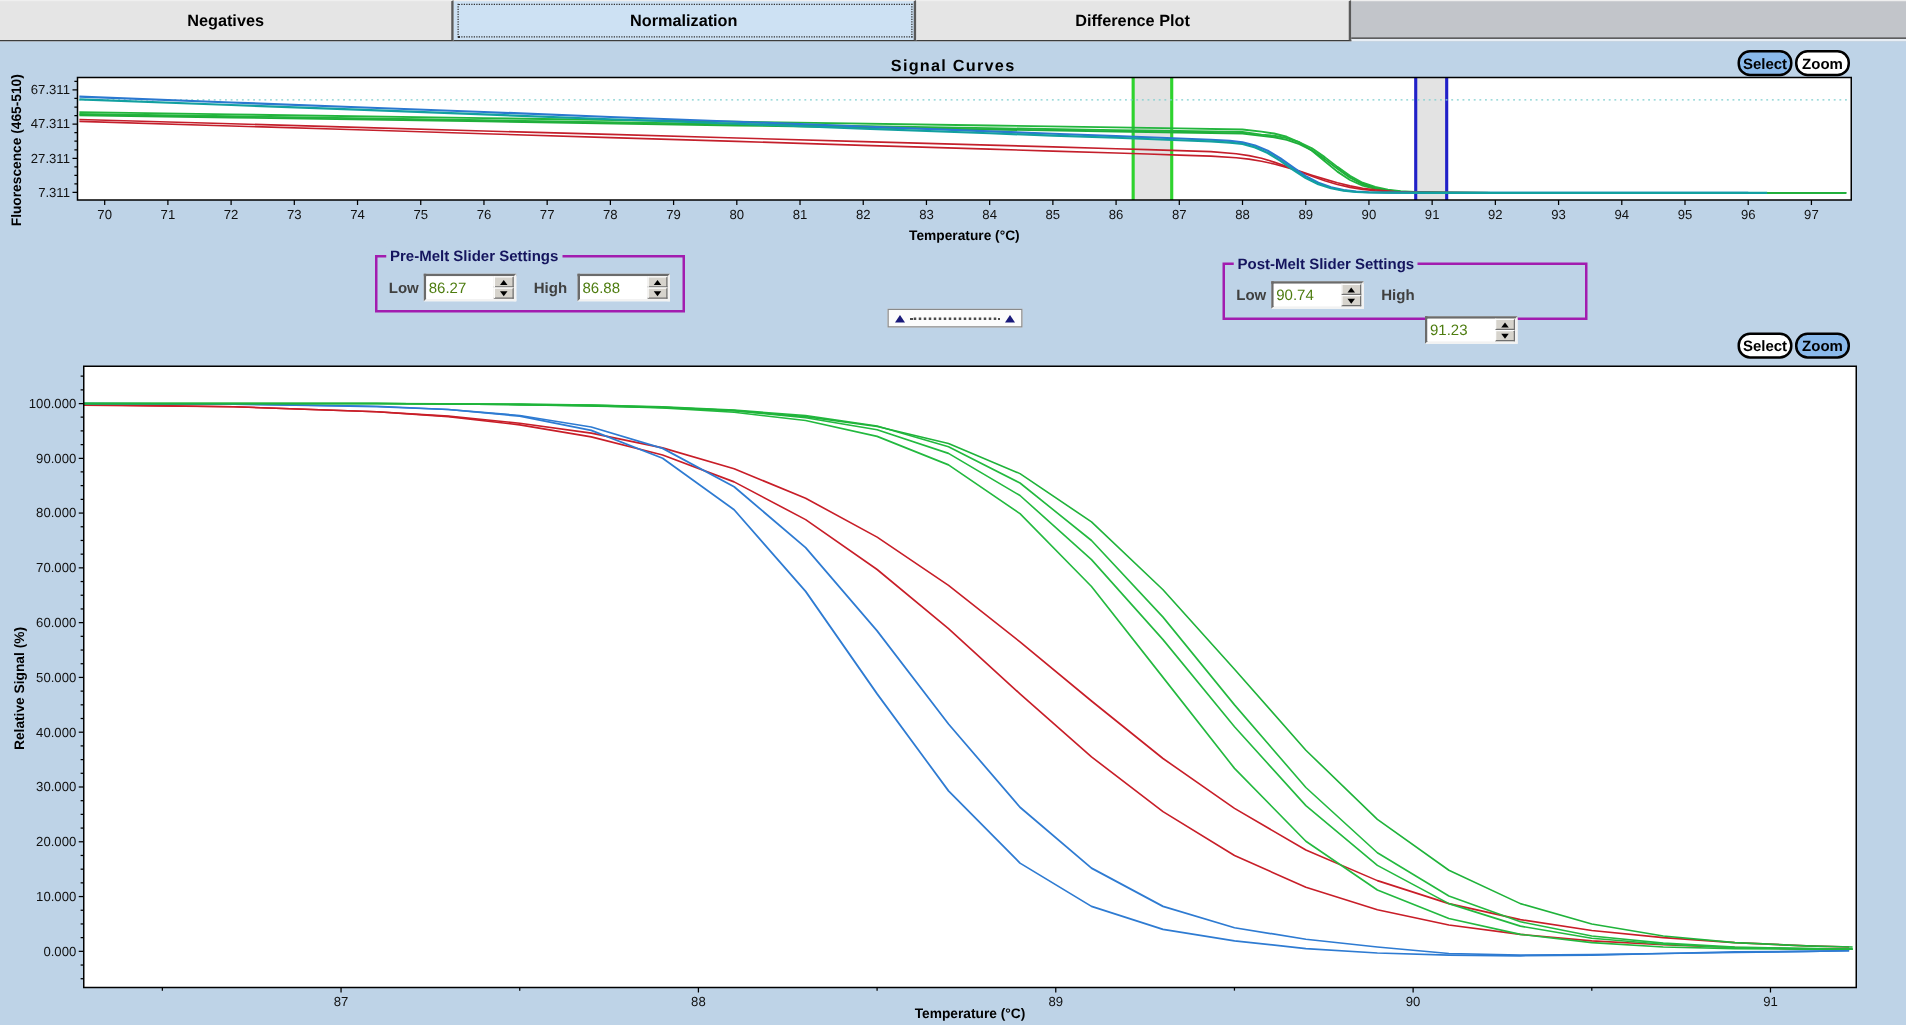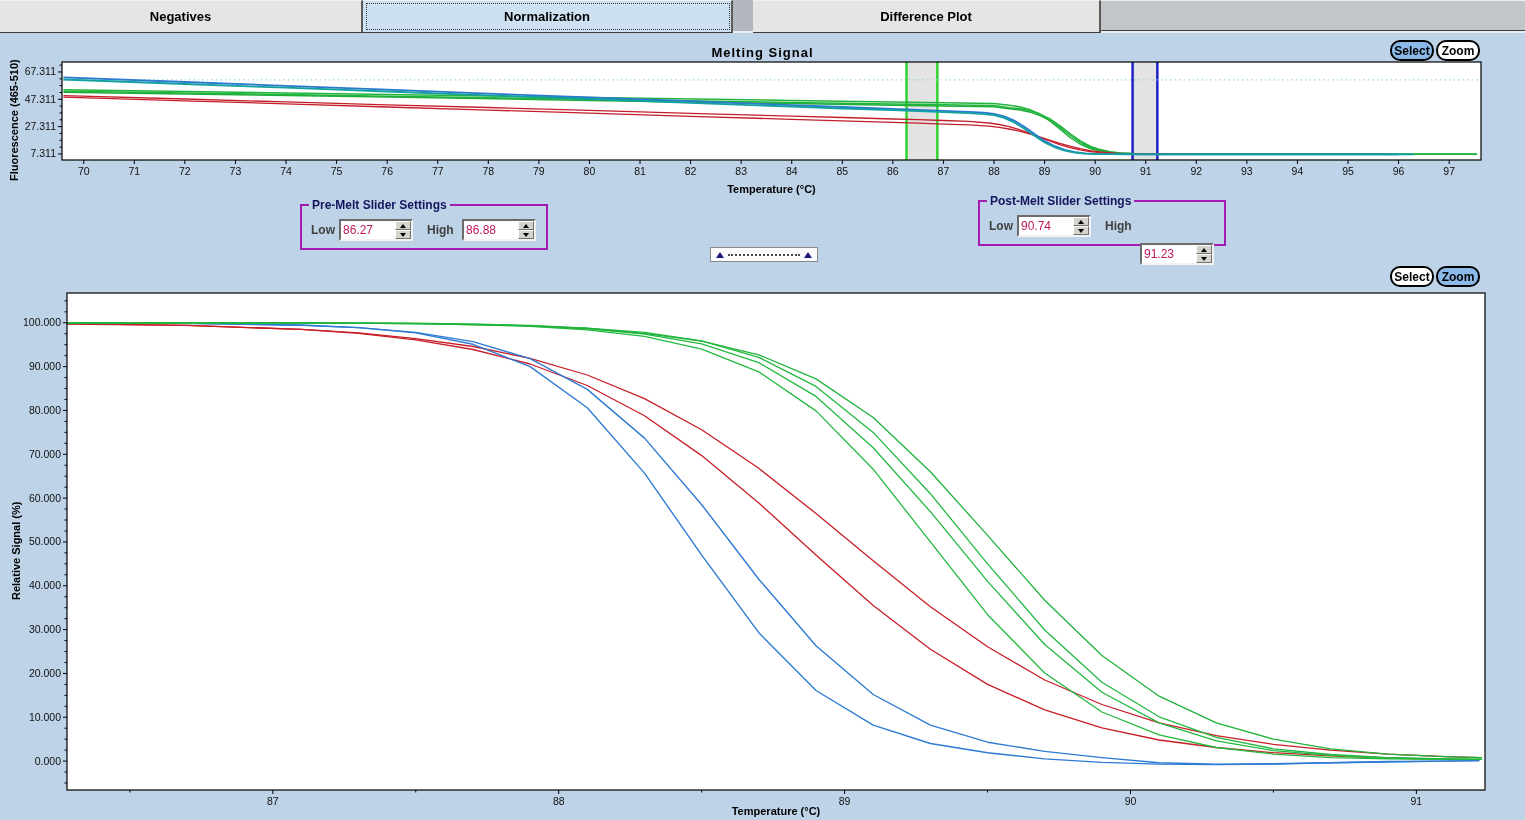--- a/index.html
+++ b/index.html
@@ -30,21 +30,21 @@
   .pill.active{background:#8ab9ea;}
 
   
   .fset{position:absolute;border:2px solid #a21caf;box-sizing:border-box;}
   .fset .legend{position:absolute;top:-8px;left:7px;padding:0 3px;background:#bed3e7;
     font-size:12px;font-weight:bold;color:#15155e;line-height:14px;white-space:nowrap;}
   .fset .lbl{position:absolute;font-size:12px;font-weight:bold;color:#404040;}
   .spinbox{position:absolute;height:22px;width:74px;background:#fff;box-sizing:border-box;
     border:2px solid;border-color:#6b6b6b #f2f2f2 #f2f2f2 #6b6b6b;display:flex;}
   .spinbox input{flex:1;min-width:0;border:none;outline:none;font-size:12px;
-    font-family:"Liberation Sans",sans-serif;padding:0 2px;color:#be185d;background:#fff;}
+    font-family:"Liberation Sans",sans-serif;padding:0 2px;color:#4d7c0f;background:#fff;}
   .spinner{width:16px;display:flex;flex-direction:column;}
   .spinbtn{flex:1;background:#d6d3cc;border:1px solid;border-color:#fdfdfd #707070 #707070 #fdfdfd;
     display:flex;align-items:center;justify-content:center;cursor:pointer;}
   .tri-up{width:0;height:0;border-left:3px solid transparent;border-right:3px solid transparent;
     border-bottom:4px solid #000;}
   .tri-down{width:0;height:0;border-left:3px solid transparent;border-right:3px solid transparent;
     border-top:4px solid #000;}
 
   
   .mini-slider{position:absolute;left:710px;top:247px;width:108px;height:15px;background:#fcfcfc;
@@ -57,25 +57,25 @@
   svg text{font-family:"Liberation Sans",sans-serif;}
 </style>
 </head>
 <body>
 
 <div class="app">
 
   <div class="tabbar">
     <div class="tab" style="flex:0 0 363px;">Negatives</div>
     <div class="tab active" style="flex:0 0 370px;">Normalization</div>
-    <div class="tab" style="flex:0 0 348px;margin-left:20px;">Difference Plot</div>
+    <div class="tab" style="flex:0 0 348px;">Difference Plot</div>
     <div class="tab-filler"></div>
   </div>
 
-  <div class="chart-title" style="top:45px;">Melting Signal</div>
+  <div class="chart-title" style="top:45px;">Signal Curves</div>
   <div class="pill active" style="left:1390px;top:40px;">Select</div>
   <div class="pill" style="left:1436px;top:40px;">Zoom</div>
 
   <svg id="topChart" width="1525" height="200" style="top:33px;">
       <rect x="62" y="29" width="1419" height="98" fill="#ffffff"></rect>
       <rect x="906.5224518888098" y="29" width="30.847826086956502" height="98" fill="#e3e3e3"></rect>
       <line x1="906.5224518888098" y1="29" x2="906.5224518888098" y2="127" stroke="#2ed32e" stroke-width="2.5"></line>
       <line x1="937.3702779757663" y1="29" x2="937.3702779757663" y2="127" stroke="#2ed32e" stroke-width="2.5"></line>
       <rect x="1132.571275837491" y="29" width="24.779401282965637" height="98" fill="#e3e3e3"></rect>
       <line x1="1132.571275837491" y1="29" x2="1132.571275837491" y2="127" stroke="#2121c8" stroke-width="2.5"></line>
@@ -188,21 +188,21 @@
         <div class="spinbtn">
             <div class="tri-up"></div>
           </div>
         <div class="spinbtn">
             <div class="tri-down"></div>
           </div>
       </div>
     </div>
   </div>
 
-  <div class="fset" style="left:978px;top:200px;width:248px;height:46px;">
+  <div class="fset" style="left:978px;top:210px;width:292px;height:46px;">
     <div class="legend">Post-Melt Slider Settings</div>
     <div class="lbl" style="left:9px;top:17px;">Low</div>
     <div class="spinbox" style="left:37px;top:13px;">
       <input value="90.74" style="">
       <div class="spinner">
         <div class="spinbtn">
             <div class="tri-up"></div>
           </div>
         <div class="spinbtn">
             <div class="tri-down"></div>

